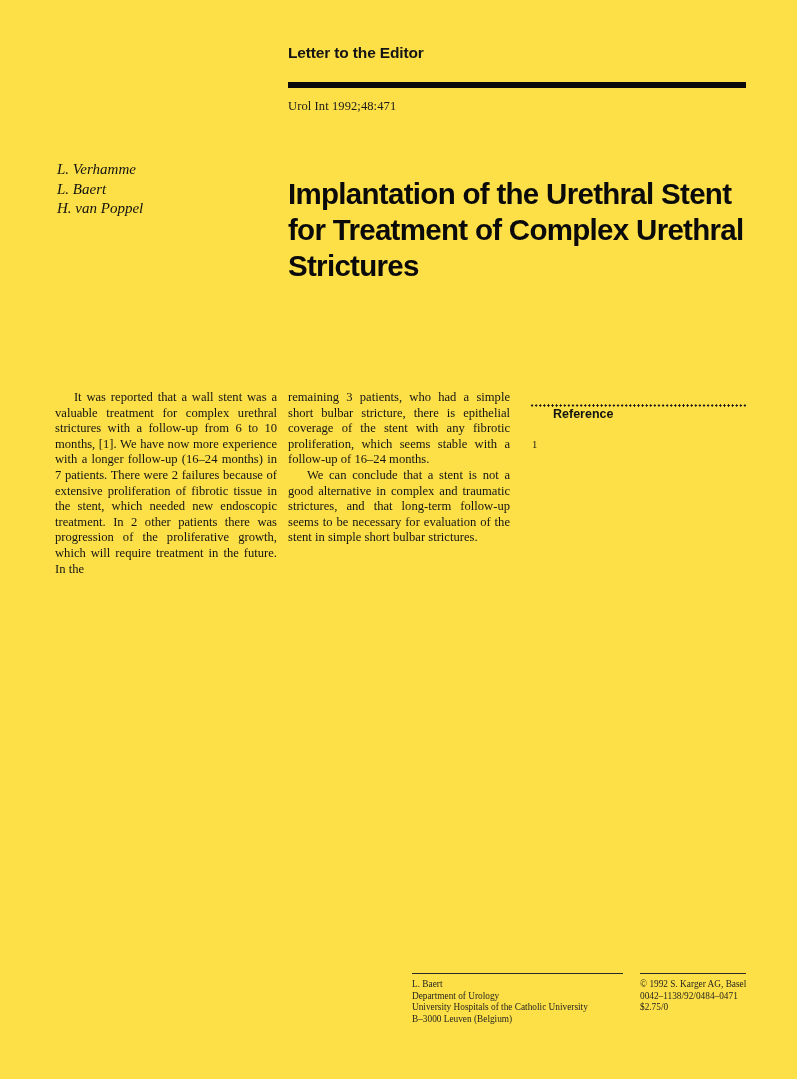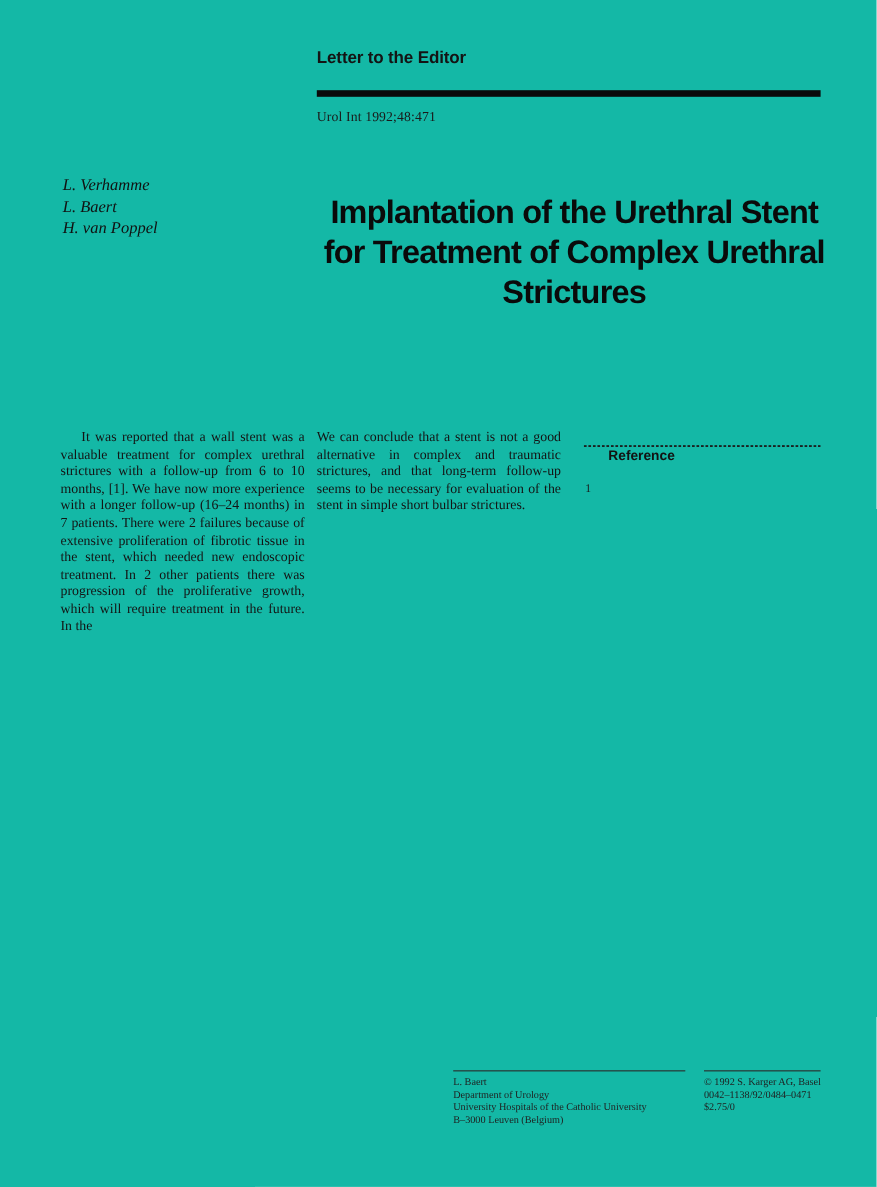--- a/index.html
+++ b/index.html
@@ -4,21 +4,21 @@
 <style>
   html, body {
     margin: 0;
     padding: 0;
     background: #ffffff;
   }
   .page {
     position: relative;
     width: 797px;
     height: 1079px;
-    background: #14b8a6;
+    background: #fde047;
     overflow: hidden;
     font-family: "Liberation Serif", "DejaVu Serif", serif;
     color: #0d0d0d;
   }
 
   
   .running-head {
     position: absolute;
     left: 288px;
     top: 44px;
@@ -73,21 +73,20 @@
     position: absolute;
     left: 288px;
     top: 156px;
     width: 468px;
     font-family: "Liberation Sans", "DejaVu Sans", sans-serif;
     font-weight: bold;
     font-size: 29.5px;
     line-height: 36px;
     letter-spacing: -0.7px;
     color: #0a0a0a;
-    text-align: center;
   }
 
   
   .col {
     position: absolute;
     top: 390px;
     font-size: 12.6px;
     line-height: 15.6px;
     text-align: justify;
     color: #141414;
@@ -182,20 +181,21 @@
     <div class="author-name">H. van Poppel</div>
   </div>
 
   <h1 class="article-title">Implantation of the Urethral Stent for Treatment of Complex Urethral Strictures</h1>
 
   <div class="col col-1">
     <p>It was reported that a wall stent was a valuable treatment for complex urethral strictures with a follow-up from 6 to 10 months, [1]. We have now more experience with a longer follow-up (16–24 months) in 7 patients. There were 2 failures because of extensive proliferation of fibrotic tissue in the stent, which needed new endoscopic treatment. In 2 other patients there was progression of the proliferative growth, which will require treatment in the future. In the</p>
   </div>
 
   <div class="col col-2">
+    <p>remaining 3 patients, who had a simple short bulbar stricture, there is epithelial coverage of the stent with any fibrotic proliferation, which seems stable with a follow-up of 16–24 months.</p>
     <p>We can conclude that a stent is not a good alternative in complex and traumatic strictures, and that long-term follow-up seems to be necessary for evaluation of the stent in simple short bulbar strictures.</p>
   </div>
 
   <div class="ref-col">
     <div class="dotted-rule"></div>
     <div class="ref-heading">Reference</div>
     <div class="ref-list">
       <div class="ref-item">
         <span class="ref-marker">1</span>
       </div>

